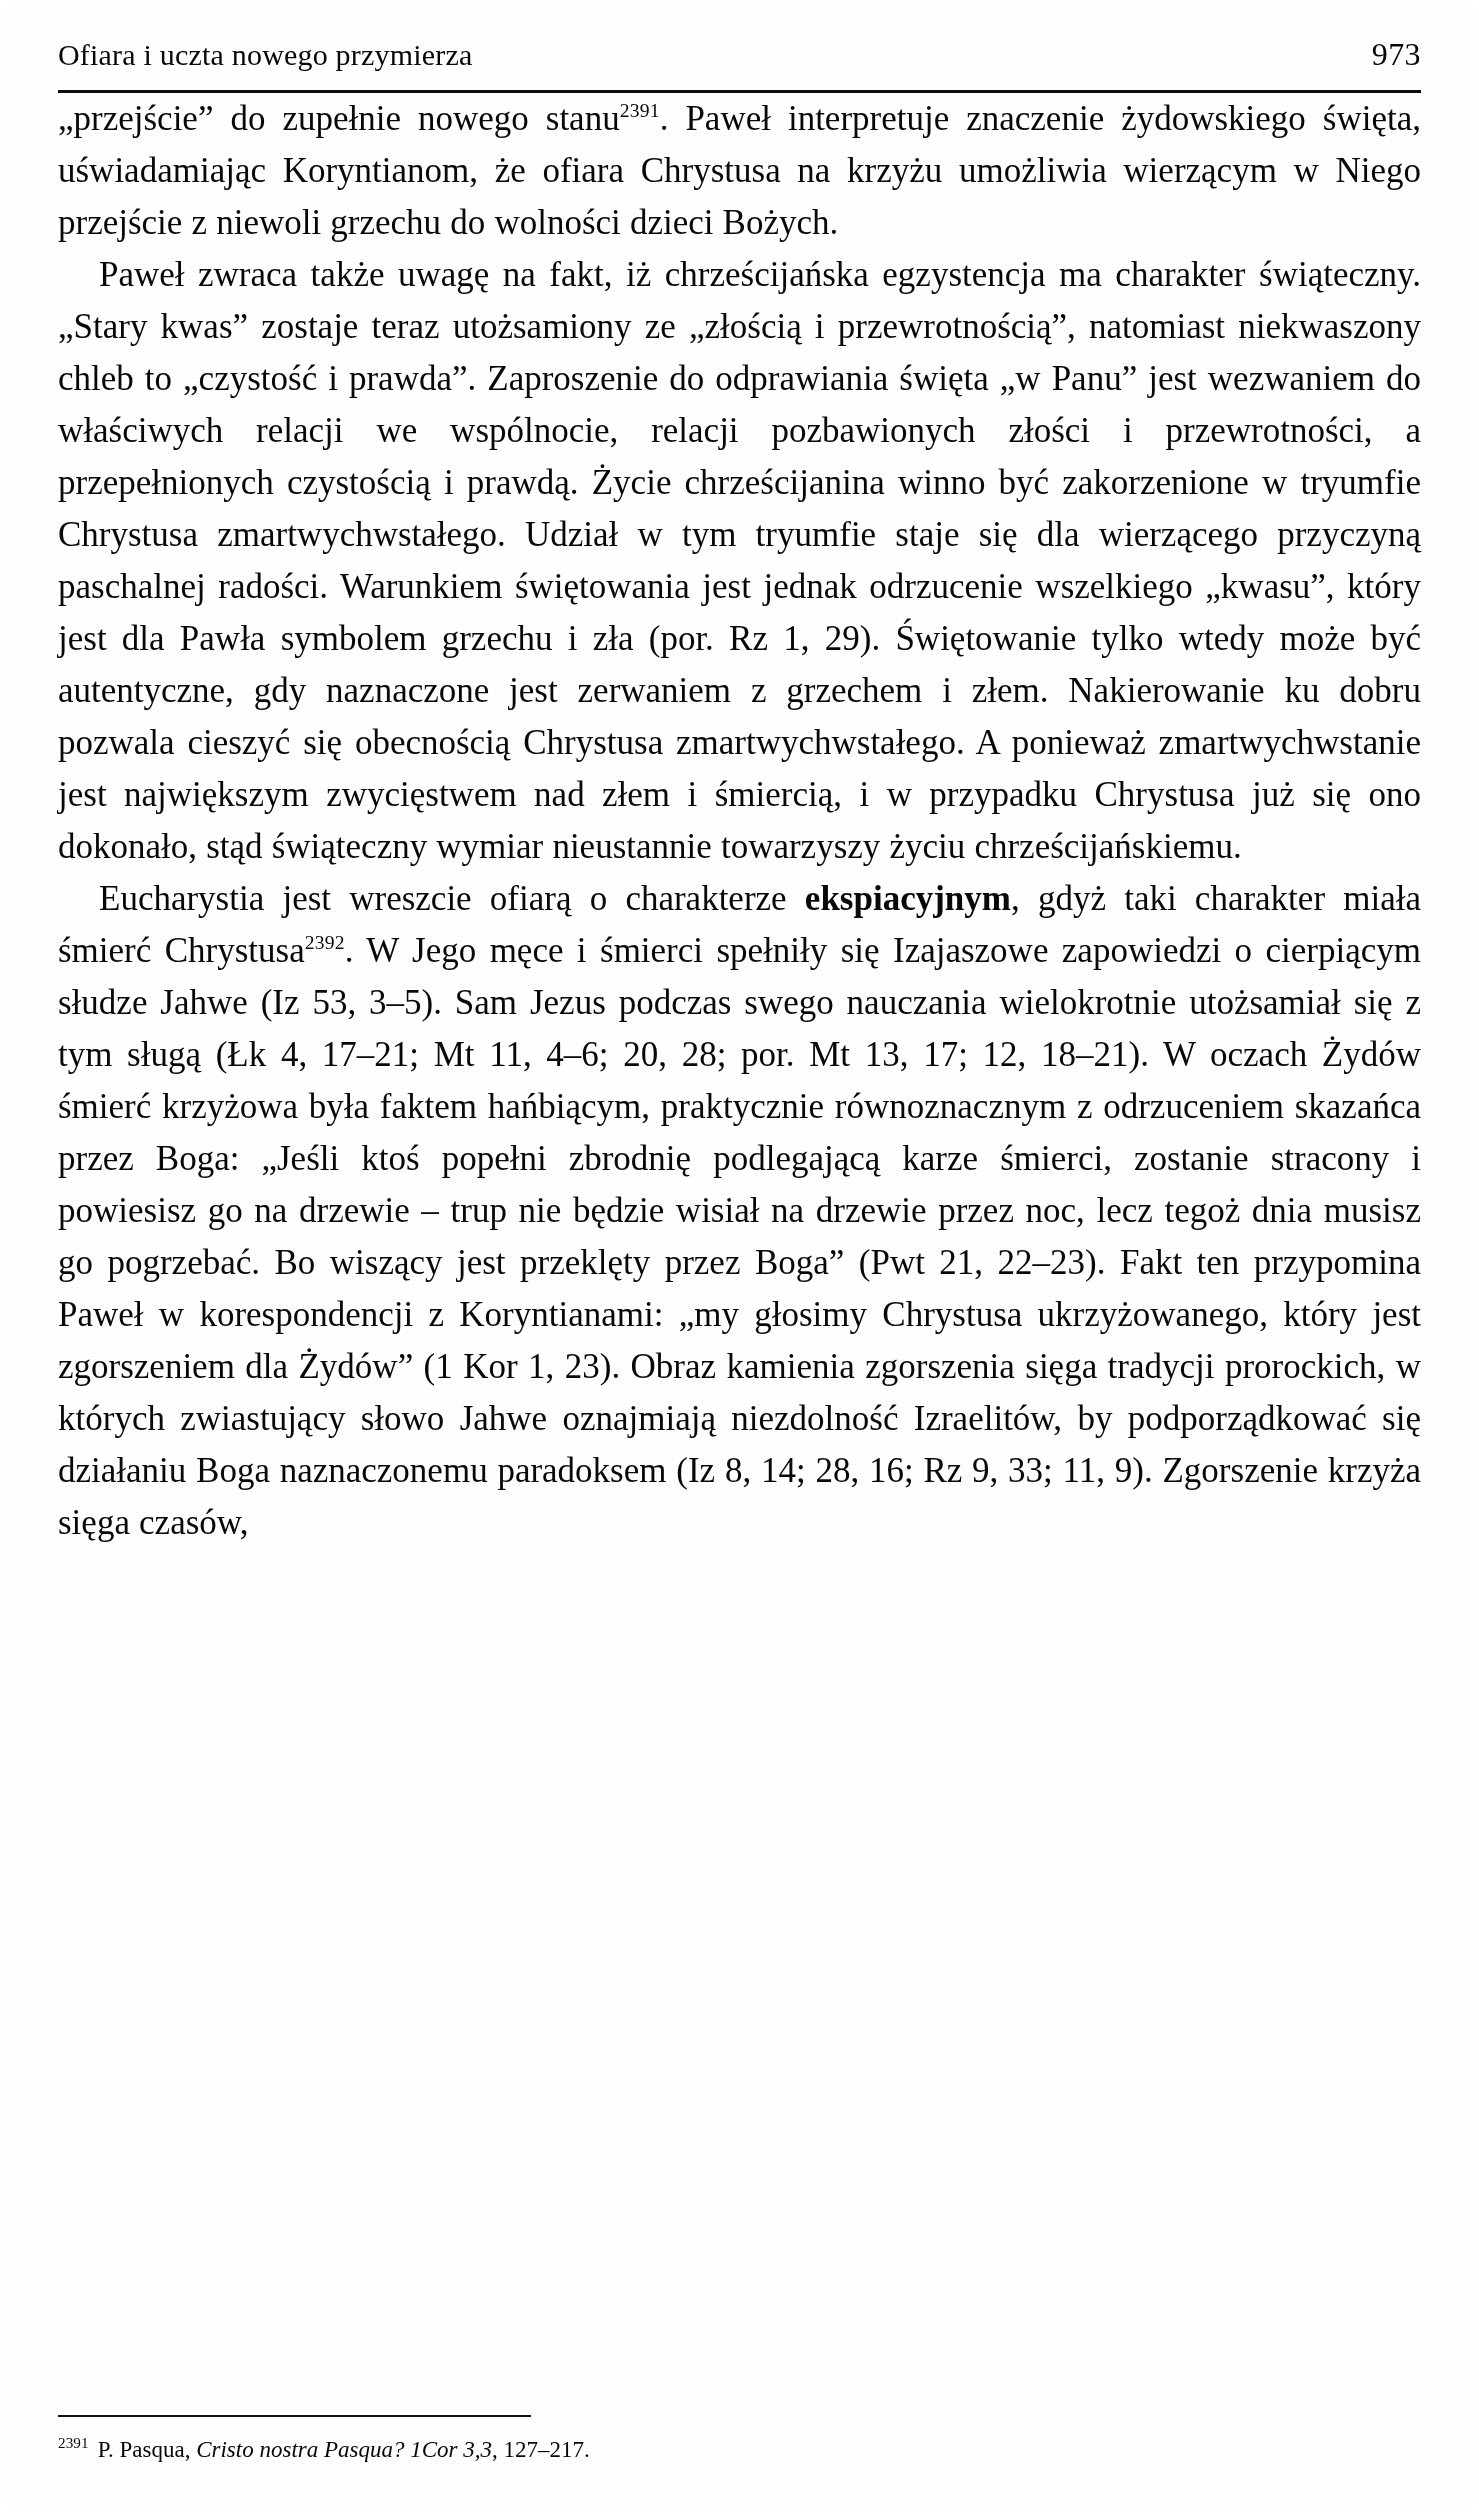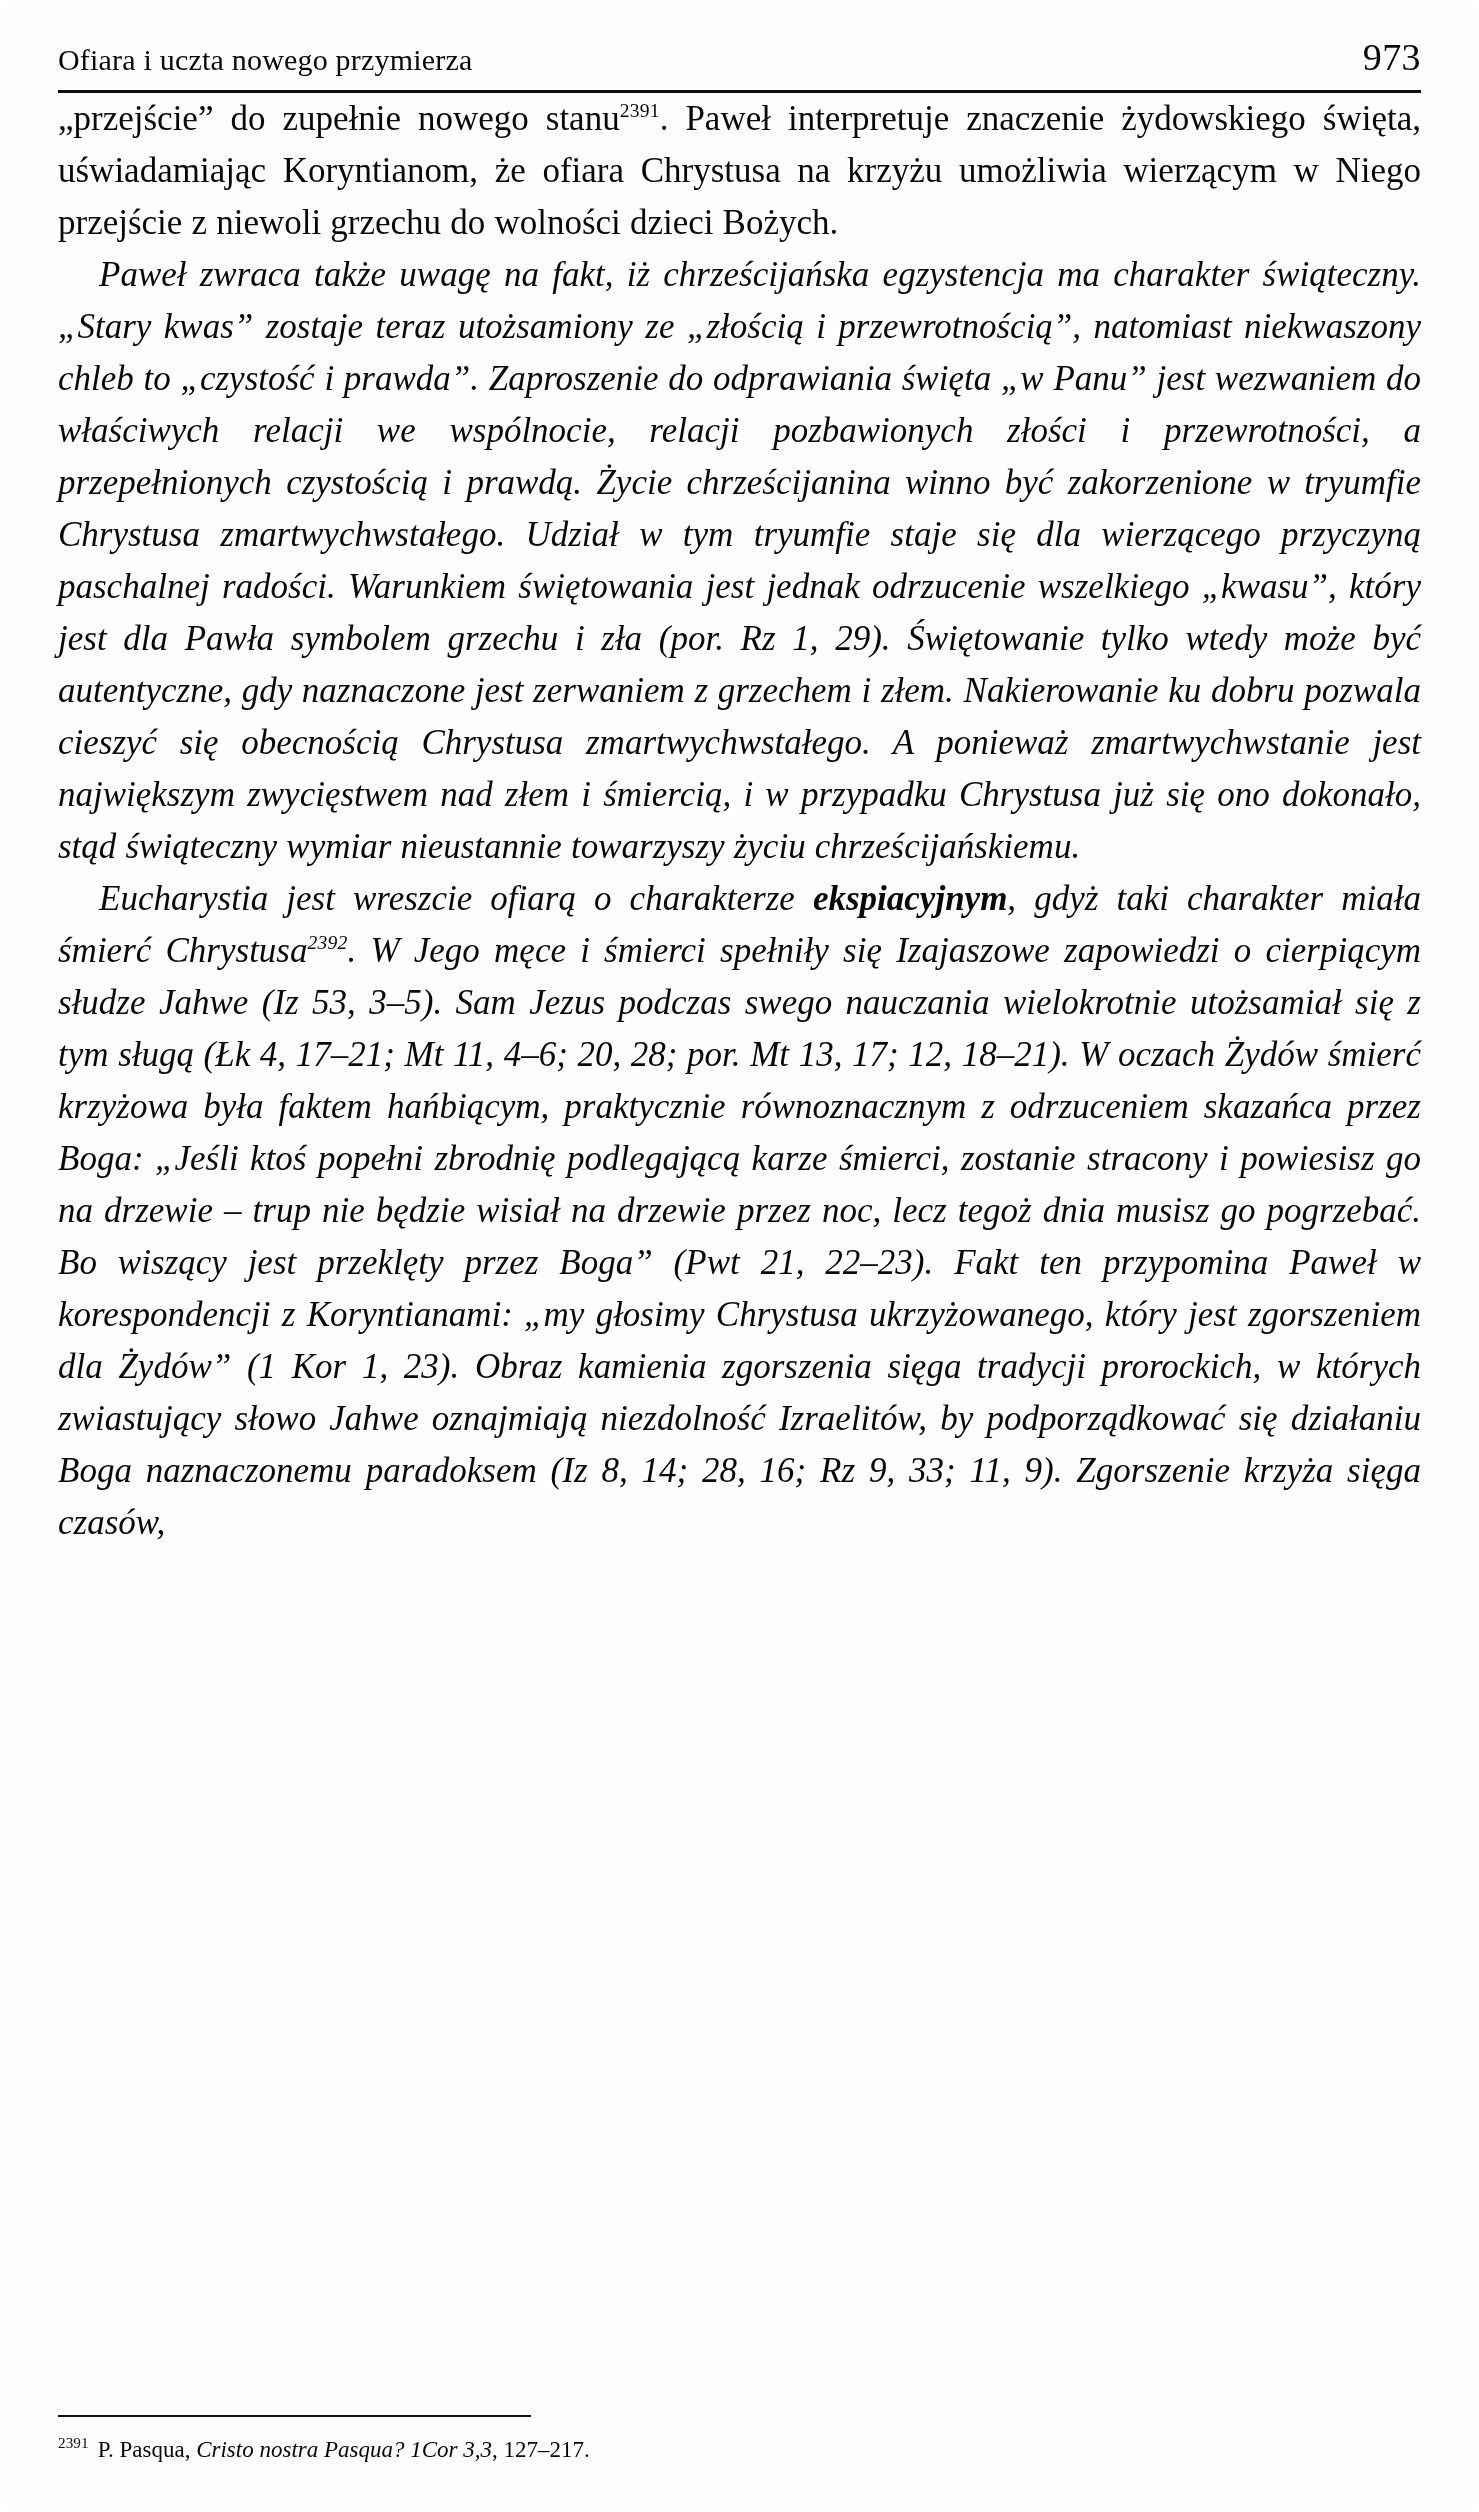--- a/index.html
+++ b/index.html
@@ -31,21 +31,21 @@
   }
 
   .running-head-title {
     font-size: 30px;
     line-height: 1;
     letter-spacing: 0.2px;
     white-space: nowrap;
   }
 
   .running-head-folio {
-    font-size: 38px;
+    font-size: 32px;
     line-height: 1;
     letter-spacing: 0.4px;
   }
 
   .head-rule {
     margin-top: 6px;
     height: 3px;
     background: #0d0d0d;
     width: 100%;
   }
@@ -60,21 +60,20 @@
     word-spacing: 0.4px;
   }
 
   .body-block p {
     margin: 0;
     text-indent: 0;
   }
 
   .body-block p.indent {
     text-indent: 41px;
-    font-style: italic;
   }
 
   .body-block p:last-child {
     text-align: justify;
   }
 
   sup.fnref {
     font-size: 0.56em;
     vertical-align: super;
     line-height: 0;

